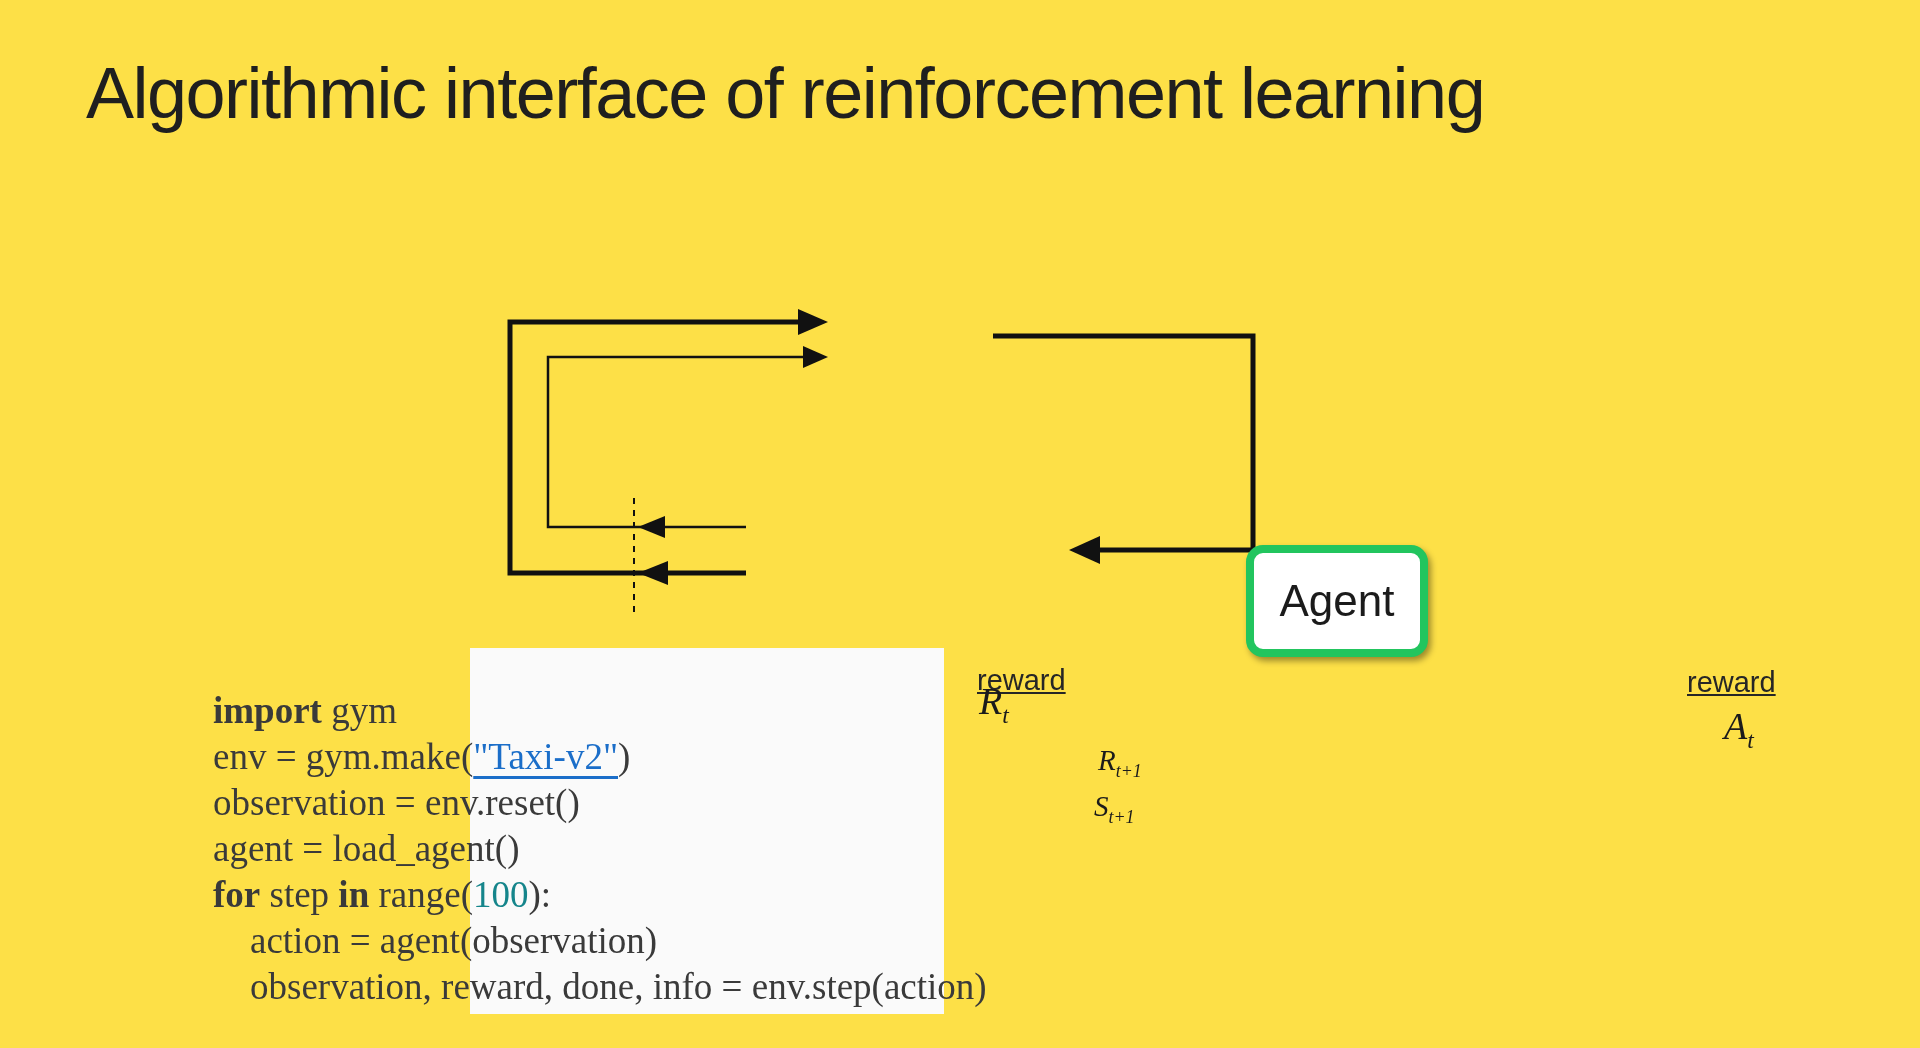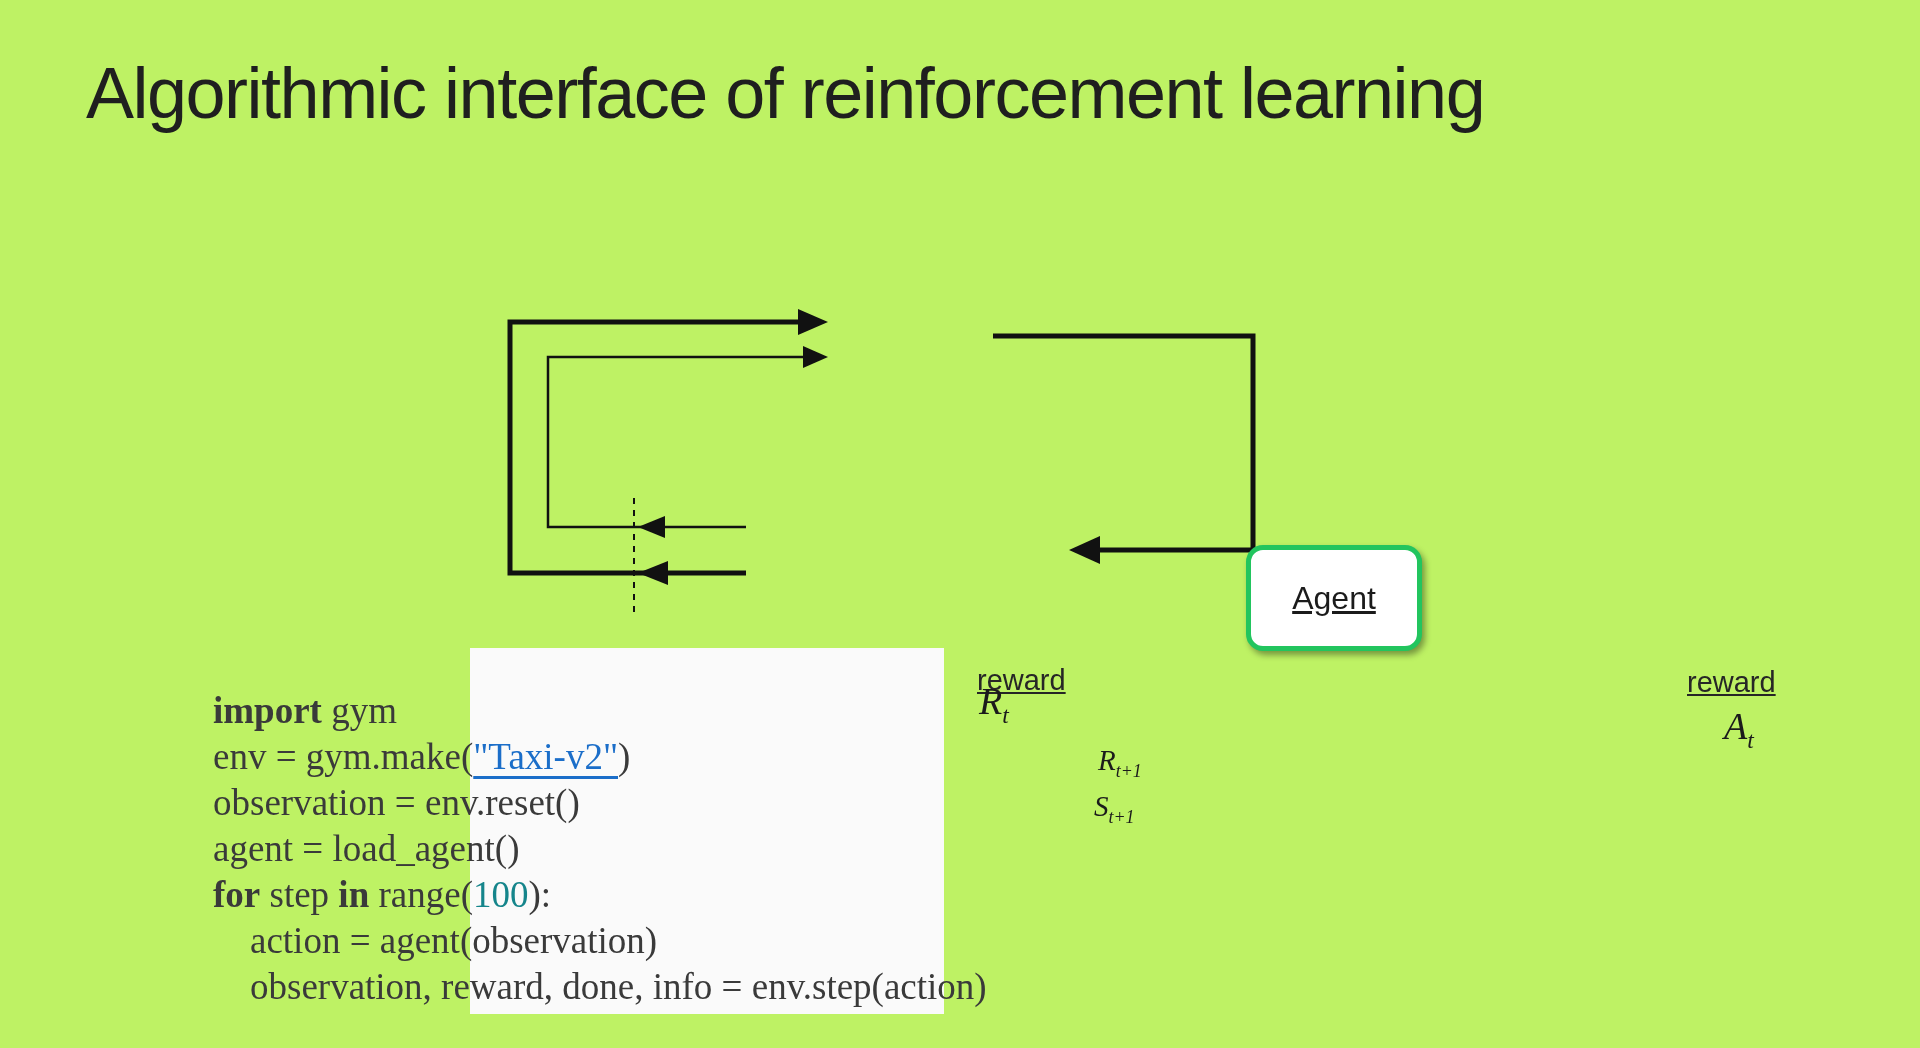--- a/index.html
+++ b/index.html
@@ -1,34 +1,34 @@
 <!DOCTYPE html>
 <html><head>
 <meta charset="utf-8">
 <style>
   html,body { margin:0; padding:0; background:#ffffff; }
   .slide {
-    position:relative; width:1920px; height:1048px; background:#bef264;
+    position:relative; width:1920px; height:1048px; background:#fde047;
     overflow:hidden; font-family:"Liberation Sans", sans-serif;
   }
   .title {
     position:absolute; left:86px; top:52px; width:1830px;
     font-family:"Liberation Sans", sans-serif;
     font-size:72px; font-weight:300; letter-spacing:-1.5px;
     color:#1f1f1f; white-space:nowrap;
   }
 
   
   .diagram { position:absolute; left:420px; top:258px; width:980px; height:400px; }
   .diagram svg { position:absolute; left:0; top:0; }
   .node {
-    position:absolute; background:#ffffff; border:5px solid #22c55e;
+    position:absolute; background:#ffffff; border:8px solid #22c55e;
     border-radius:17px; box-shadow:3px 4px 6px rgba(0,0,0,0.38);
     display:flex; align-items:center; justify-content:center;
-    font-size:32px; color:#1b1b1b; font-family:"Liberation Sans", sans-serif;text-decoration:underline;
+    font-size:44px; color:#1b1b1b; font-family:"Liberation Sans", sans-serif;
   }
   .node-agent { left:826px; top:287px; width:166px; height:96px; }
   .node-env   { left:744px; top:490px; width:322px; height:120px; }
 
   .dlabel {
     position:absolute; font-size:29px; color:#262626; white-space:nowrap;
     font-family:"Liberation Sans", sans-serif;
     text-decoration:underline;
   }
   .dmath {

